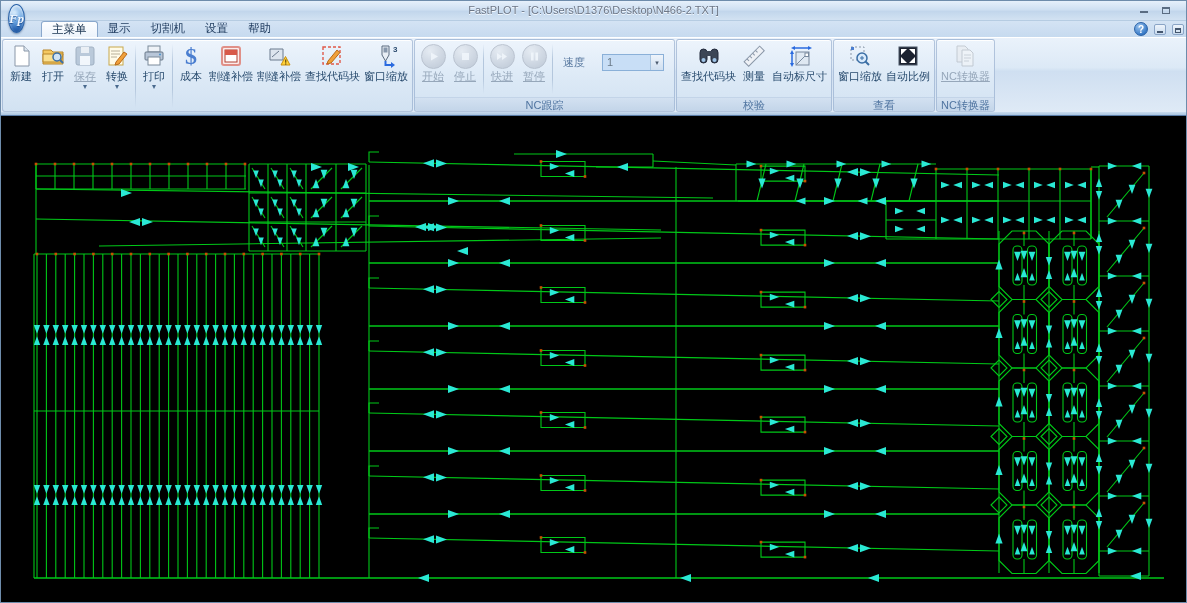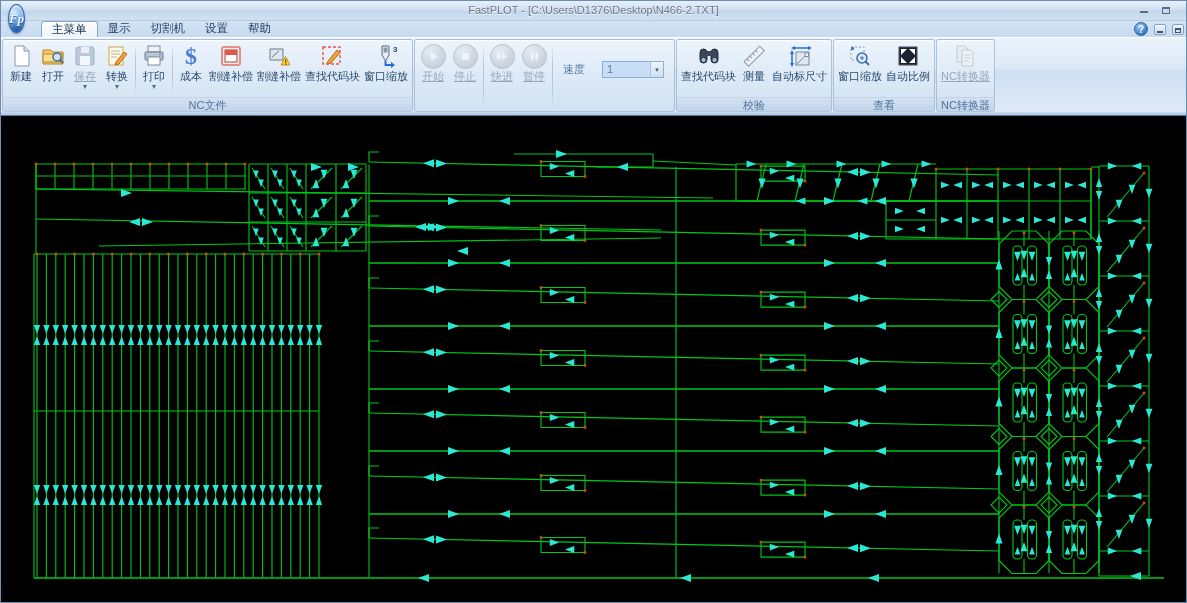--- a/index.html
+++ b/index.html
@@ -264,21 +264,20 @@
                 <rect x="9.5" y="3.5" width="4" height="5" fill="#8898ac"></rect>
                 <path d="M11.5 17v4h7" fill="none" stroke="#2a6adf" stroke-width="2"></path>
                 <path d="M17 18l4 3-4 3z" fill="#2a6adf"></path>
                 <text x="19" y="8" font-size="8" fill="#2a4a6e" font-weight="bold" font-family="Liberation Sans,sans-serif">3</text>
               </svg>
           </span>
           <span class="lbl">窗口缩放</span>
           <span class="car"></span>
         </div>
       </div>
-      <div class="g-cap">NC文件</div>
     </div>
 
     <div class="rgroup">
       <div class="g-body">
         <div class="rbtn disabled">
           <span class="ic">
               <span class="orb-ic">
             <svg width="13" height="13" viewBox="0 0 13 13">
                   <polygon points="4,2.5 11,6.5 4,10.5" fill="#f4f8fc"></polygon>
                 </svg>
@@ -325,20 +324,21 @@
         </div>
         <div class="vsep"></div>
         <div class="speed">
           <span class="speed-label">速度</span>
           <div class="combo">
             <div class="combo-val">1</div>
             <div class="combo-btn">▾</div>
           </div>
         </div>
       </div>
+      <div class="g-cap">NC跟踪</div>
     </div>
 
     <div class="rgroup">
       <div class="g-body">
         <div class="rbtn">
           <span class="ic">
             <svg width="24" height="24" viewBox="0 0 24 24">
                 <rect x="3" y="5" width="7" height="14" rx="3.5" fill="#3c4656" stroke="#20283a"></rect>
                 <rect x="14" y="5" width="7" height="14" rx="3.5" fill="#3c4656" stroke="#20283a"></rect>
                 <rect x="9" y="7" width="6" height="5" fill="#3c4656"></rect>

